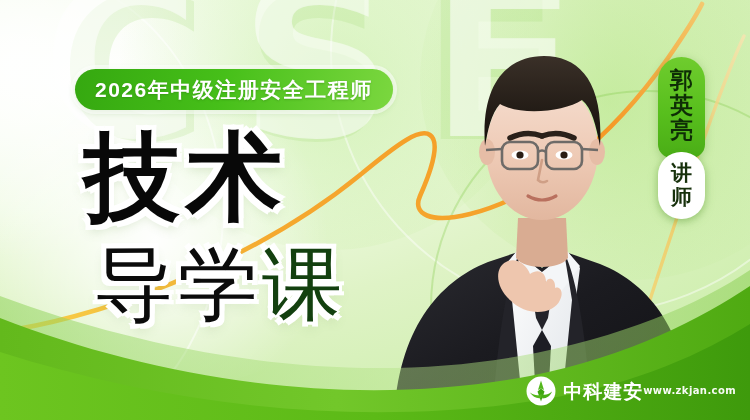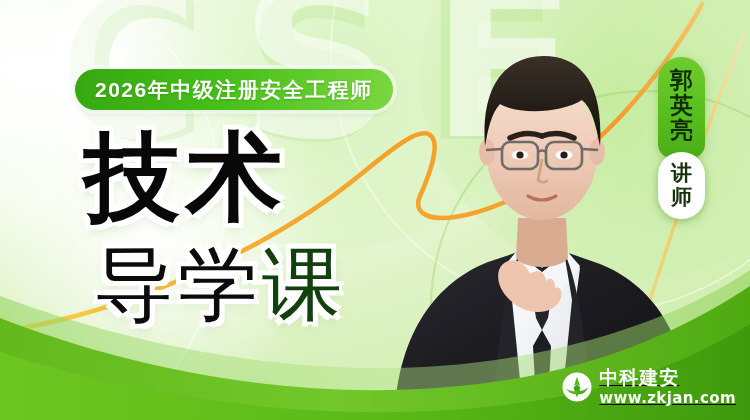--- a/index.html
+++ b/index.html
@@ -117,26 +117,26 @@
 
   
   .waves{position:absolute;left:0;bottom:0;width:750px;height:160px;pointer-events:none;}
 
   
   .logo{
     position:absolute;right:14px;bottom:14px;
     display:flex;align-items:center;gap:7px;
   }
   .logo-mark{width:30px;height:30px;flex:0 0 auto;}
-  .logo-txt{display:flex;flex-direction:column;line-height:1;text-decoration:underline;}
+  .logo-txt{display:flex;line-height:1;}
   .logo-name{
     color:#ffffff;font-size:19px;font-weight:700;letter-spacing:1px;white-space:nowrap;
   }
   .logo-url{
-    color:#ffffff;font-size:15px;font-weight:700;letter-spacing:.4px;
+    color:#ffffff;font-size:10px;font-weight:700;letter-spacing:.4px;
     margin-top:4px;white-space:nowrap;opacity:.96;
     font-family:"DejaVu Sans","Liberation Sans",sans-serif;
   }
 </style>
 </head>
 <body>
 
 <div id="poster">
 
   <div class="blob b1"></div>

